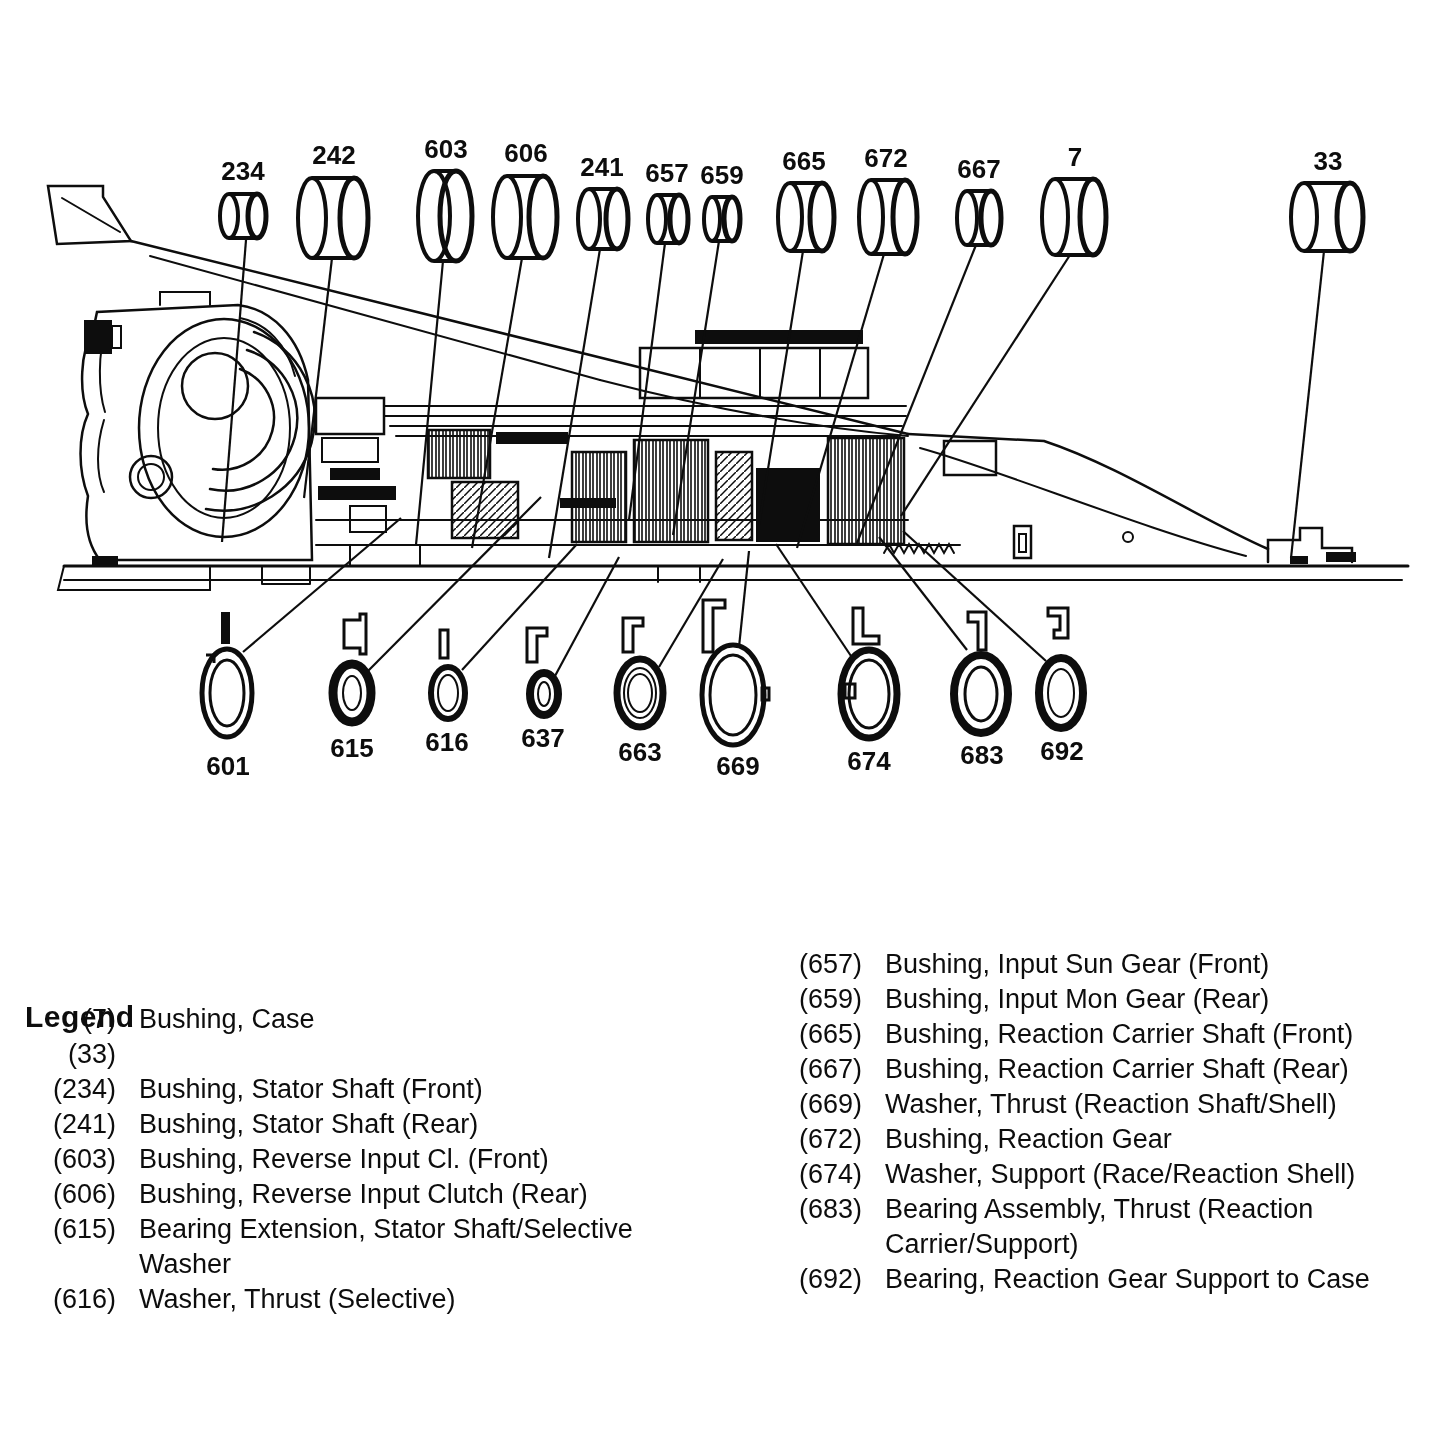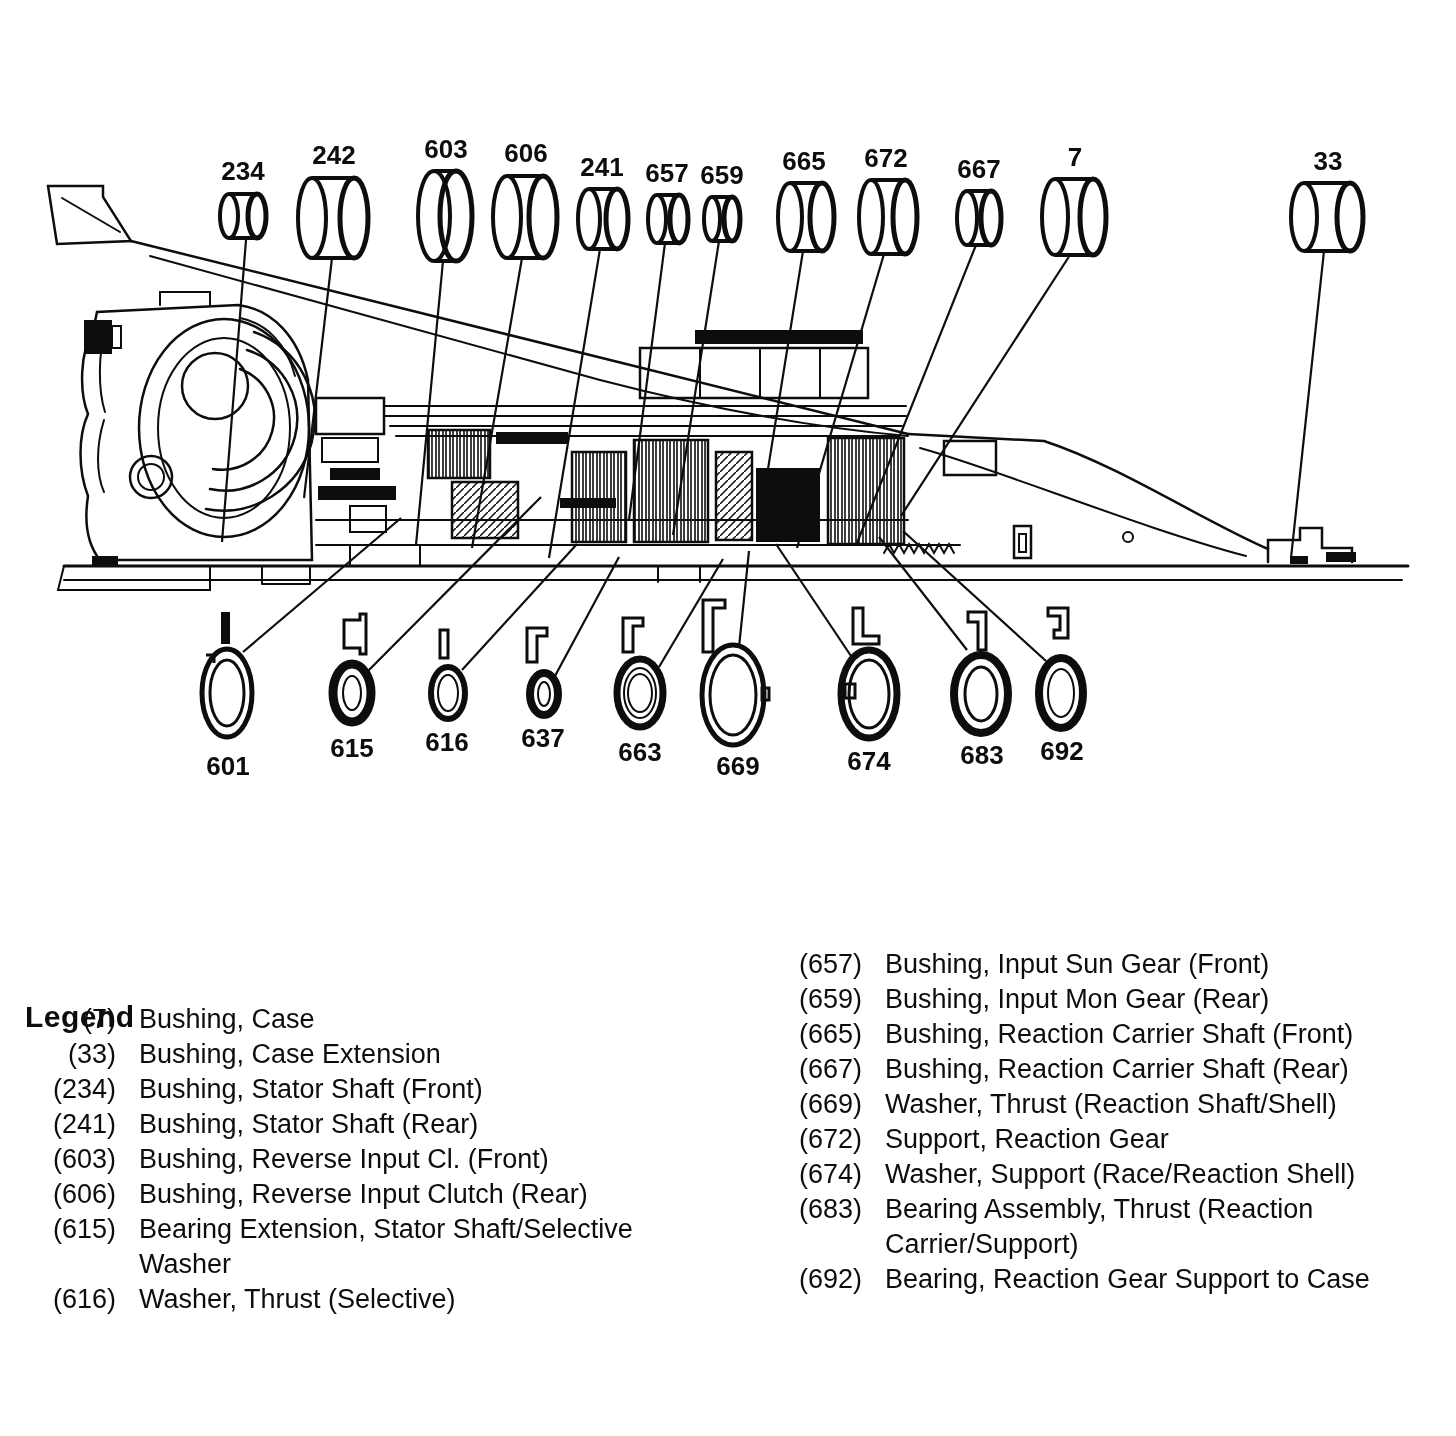--- a/index.html
+++ b/index.html
@@ -286,21 +286,20 @@
 
 <div class="legend-title">Legend</div>
 
 <div class="lg-col lg-col-left">
   <div class="lg-row">
       <span class="lg-num">(7)</span>
       <span class="lg-desc">Bushing, Case</span>
     </div>
   <div class="lg-row">
       <span class="lg-num">(33)</span>
-      <span class="lg-desc">Bushing, Case Extension</span>
     </div>
   <div class="lg-row">
       <span class="lg-num">(234)</span>
       <span class="lg-desc">Bushing, Stator Shaft (Front)</span>
     </div>
   <div class="lg-row">
       <span class="lg-num">(241)</span>
       <span class="lg-desc">Bushing, Stator Shaft (Rear)</span>
     </div>
   <div class="lg-row">
@@ -338,21 +337,21 @@
   <div class="lg-row">
       <span class="lg-num">(667)</span>
       <span class="lg-desc">Bushing, Reaction Carrier Shaft (Rear)</span>
     </div>
   <div class="lg-row">
       <span class="lg-num">(669)</span>
       <span class="lg-desc">Washer, Thrust (Reaction Shaft/Shell)</span>
     </div>
   <div class="lg-row">
       <span class="lg-num">(672)</span>
-      <span class="lg-desc">Support, Reaction Gear</span>
+      <span class="lg-desc">Bushing, Reaction Gear</span>
     </div>
   <div class="lg-row">
       <span class="lg-num">(674)</span>
       <span class="lg-desc">Washer, Support (Race/Reaction Shell)</span>
     </div>
   <div class="lg-row">
       <span class="lg-num">(683)</span>
       <span class="lg-desc">Bearing Assembly, Thrust (Reaction
 Carrier/Support)</span>
     </div>

